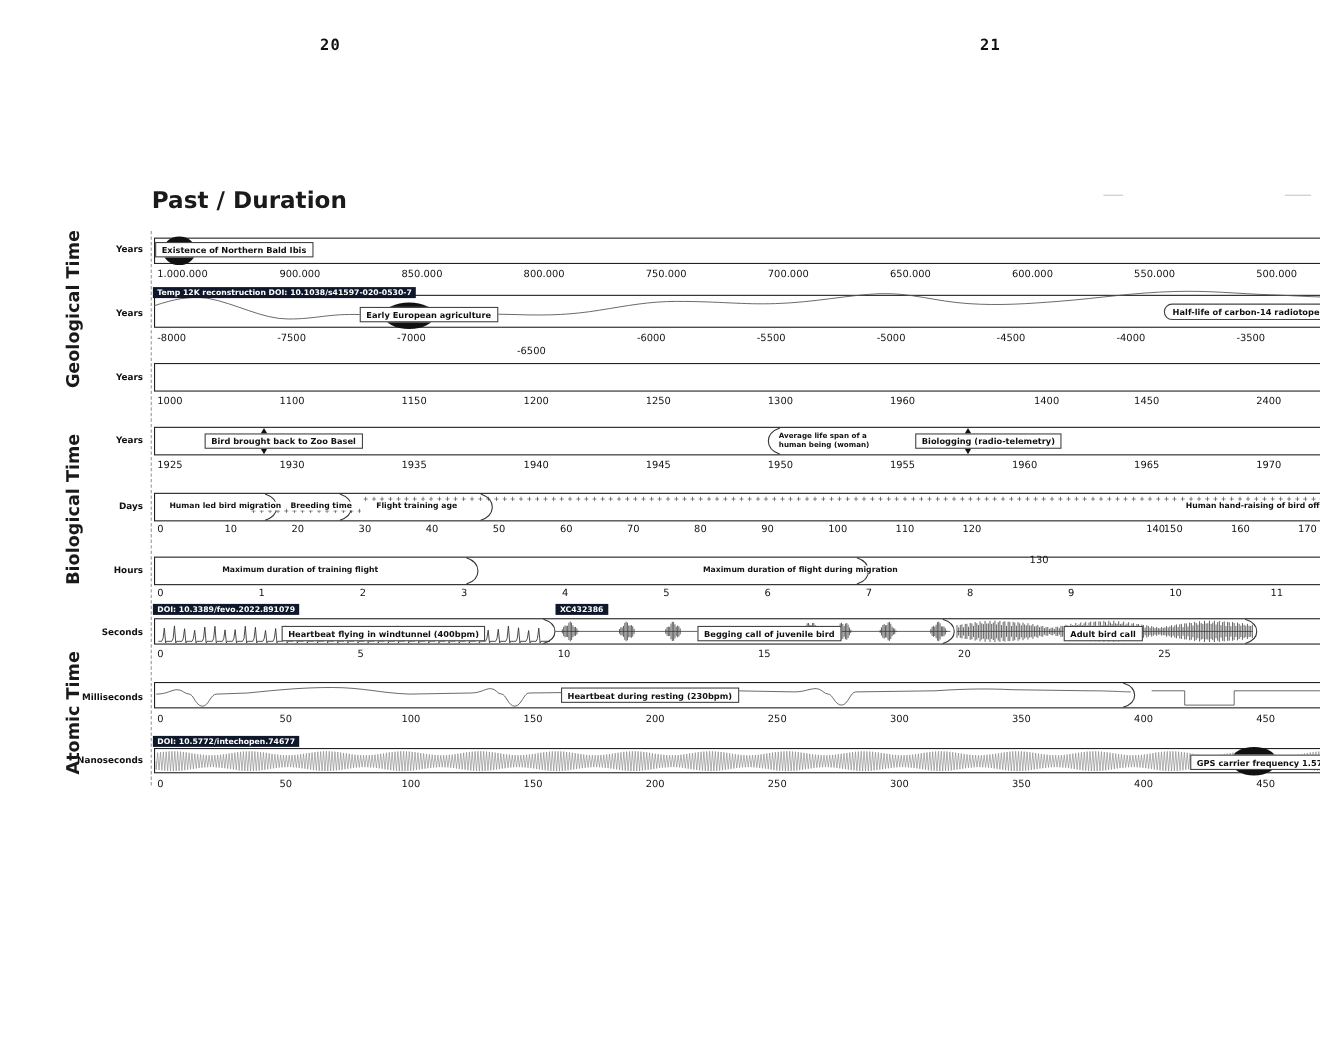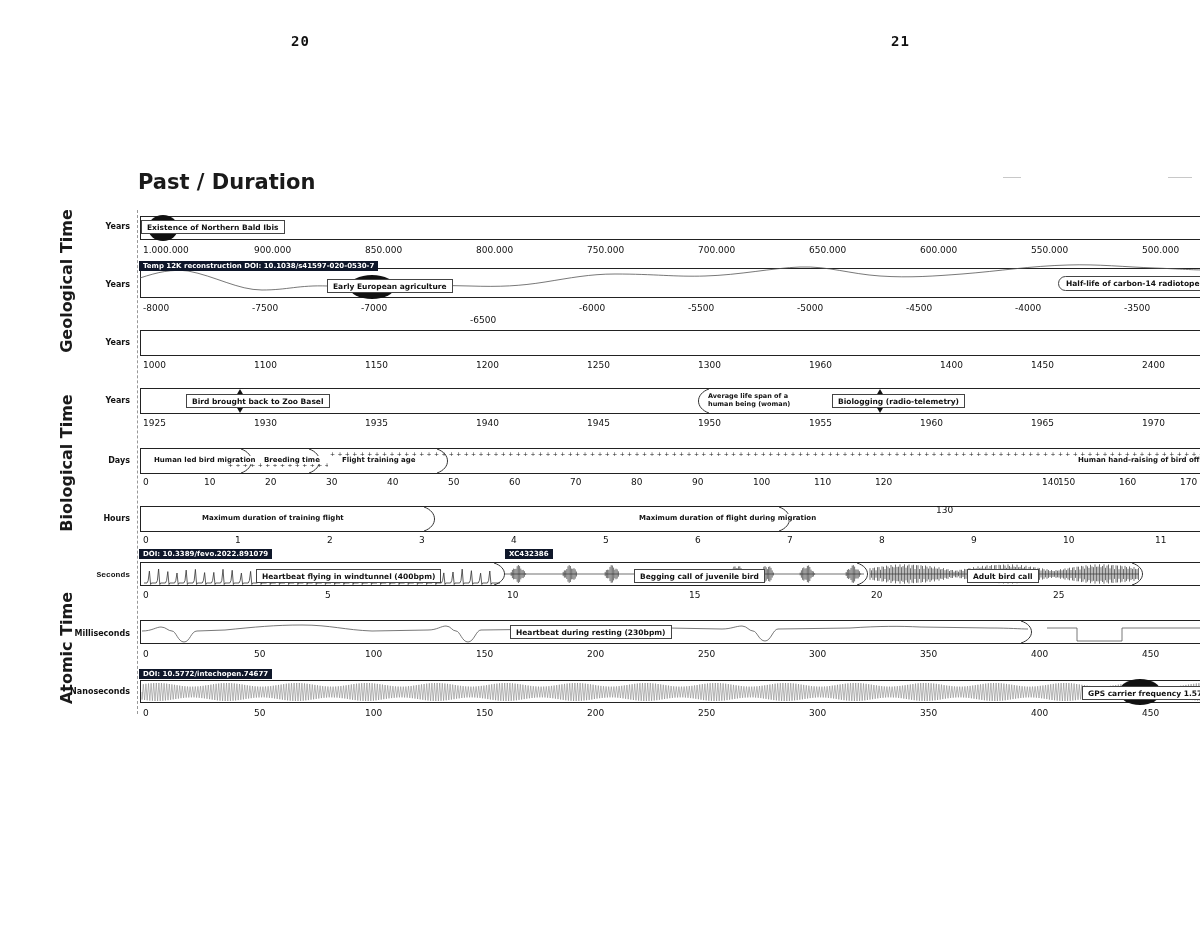--- a/index.html
+++ b/index.html
@@ -143,21 +143,21 @@
       <div class="tick" style="left: 511px; top: 535px;">4</div>
       <div class="tick" style="left: 603px; top: 535px;">5</div>
       <div class="tick" style="left: 695px; top: 535px;">6</div>
       <div class="tick" style="left: 787px; top: 535px;">7</div>
       <div class="tick" style="left: 879px; top: 535px;">8</div>
       <div class="tick" style="left: 971px; top: 535px;">9</div>
       <div class="tick" style="left: 1063px; top: 535px;">10</div>
       <div class="tick" style="left: 1155px; top: 535px;">11</div>
       <div class="ann-text" style="left: 200px; top: 514px;">Maximum duration of training flight</div>
       <div class="ann-text" style="left: 637px; top: 514px;">Maximum duration of flight during migration</div>
-      <div class="unit" style="left: 0px; top: 570px; font-family: Liberation Mono, monospace;">Seconds</div>
+      <div class="unit" style="left: 0px; top: 570px;">Seconds</div>
       <div class="band" style="left: 140px; top: 562px; height: 24px;"></div>
       <div class="tick" style="left: 143px; top: 590px;">0</div>
       <div class="tick" style="left: 325px; top: 590px;">5</div>
       <div class="tick" style="left: 507px; top: 590px;">10</div>
       <div class="tick" style="left: 689px; top: 590px;">15</div>
       <div class="tick" style="left: 871px; top: 590px;">20</div>
       <div class="tick" style="left: 1053px; top: 590px;">25</div>
       <div class="ann-black" style="left: 139px; top: 549px;">DOI: 10.3389/fevo.2022.891079</div>
       <div class="ann-black" style="left: 505px; top: 549px;">XC432386</div>
       <div class="ann-box" style="left: 256px; top: 569px;">Heartbeat flying in windtunnel (400bpm)</div>

